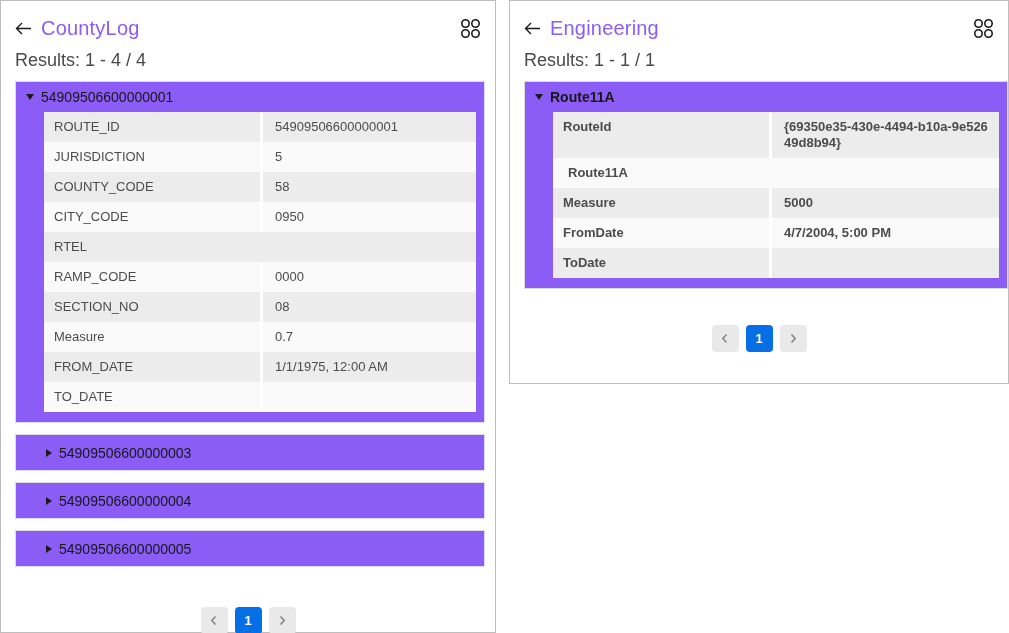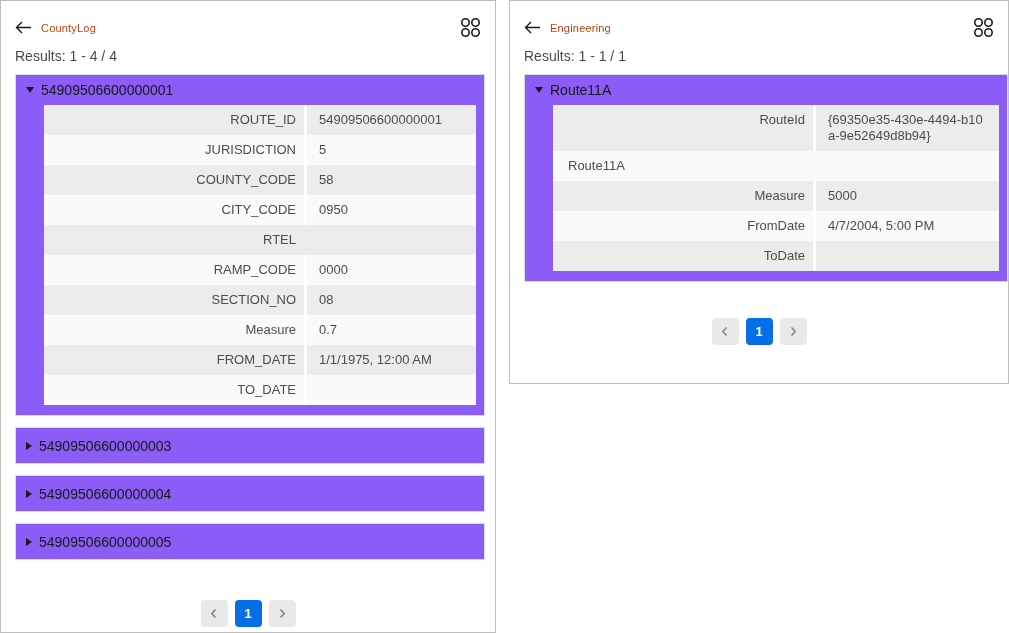--- a/index.html
+++ b/index.html
@@ -6,45 +6,45 @@
   html,body { width:1009px; height:633px; background:#fff; }
   body { font-family: "Liberation Sans", sans-serif; color:#323232; position:relative; }
 
   .panel { position:absolute; top:0; background:#fff; border:1px solid #bdbdbd; }
   .panel-left  { left:0;   width:496px; height:633px; }
   .panel-right { left:509px; width:500px; height:384px; }
 
   .panel-header { display:flex; align-items:center; padding:16px 14px 0 14px; }
   .back-btn { background:none; border:none; cursor:pointer; padding:0; margin-right:9px;
               display:flex; align-items:center; }
-  .panel-title { font-size:11px; color:#c2410c; letter-spacing:0.2px; }
+  .panel-title { font-size:20px; color:#8b5cf6; letter-spacing:0.2px; }
   .grid-btn { background:none; border:none; cursor:pointer; padding:0; margin-left:auto;
               display:flex; align-items:center; }
 
-  .results { font-size:14px; color:#4a4a4a; padding:10px 14px 0 14px; }
+  .results { font-size:18px; color:#4a4a4a; padding:10px 14px 0 14px; }
 
   .card { margin:10px 10px 0 14px; border:1px solid #dcdcdc; background:#8b5cf6; }
-  .panel-right .card { margin-right:0; }
+  .panel-right .card { margin-right:0;font-weight:bold; }
   .card.expanded { padding-bottom:10px; }
 
   .card-title { display:flex; align-items:center; height:30px; padding:0 10px; gap:7px;
                 font-size:14px; color:#181818; cursor:pointer; }
   .card.collapsed .card-title { height:35px; }
-  .card.collapsed { margin-top:11px; }
+  .card.collapsed { margin-top:11px;padding-left:20px; }
 
   .caret-down { width:0; height:0; border-left:4.5px solid transparent;
                 border-right:4.5px solid transparent; border-top:6px solid #1a1a1a; }
   .caret-right { width:0; height:0; border-top:4.5px solid transparent;
                  border-bottom:4.5px solid transparent; border-left:6px solid #1a1a1a; }
 
   .ftable { margin:0 8px 0 28px; }
   .frow { display:flex; font-size:13px; line-height:16px; color:#4c4c4e; }
   .frow:nth-child(odd) { background:#ececec; }
   .frow:nth-child(even) { background:#fafafa; }
-  .frow .k { width:260px; padding:7px 8px 7px 10px; overflow:hidden; white-space:nowrap;text-align:right; }
+  .frow .k { width:216px; padding:7px 8px 7px 10px; overflow:hidden; white-space:nowrap; }
   .frow .v { flex:1; padding:7px 10px 7px 12px; border-left:3px solid #fff;
              word-break:break-all; min-height:30px; }
 
   .pagination { display:flex; justify-content:center; align-items:center; gap:7px; }
   .panel-left  .pagination { margin-top:40px; }
   .panel-right .pagination { margin-top:36px; }
   .pg-btn { width:27px; height:27px; border:none; border-radius:4px; background:#e9e9e9;
             display:flex; align-items:center; justify-content:center; cursor:pointer; }
   .pg-btn.page-active { background:#076fe5; color:#fff; font-size:13px; font-weight:bold; }
 </style>

